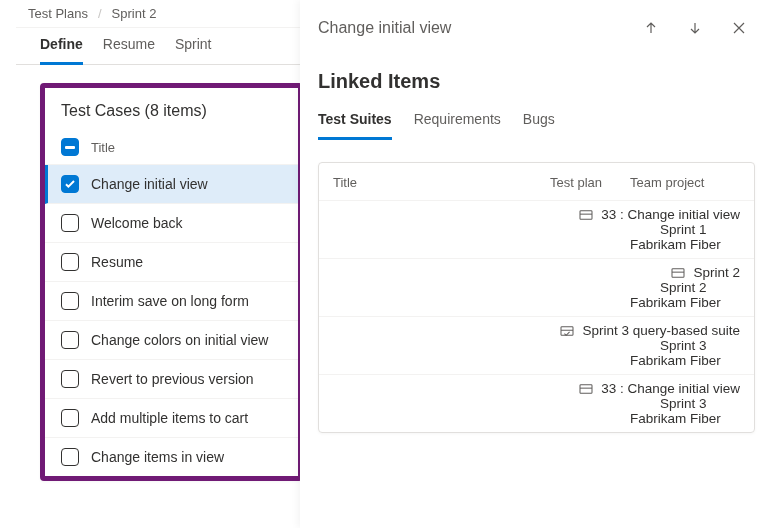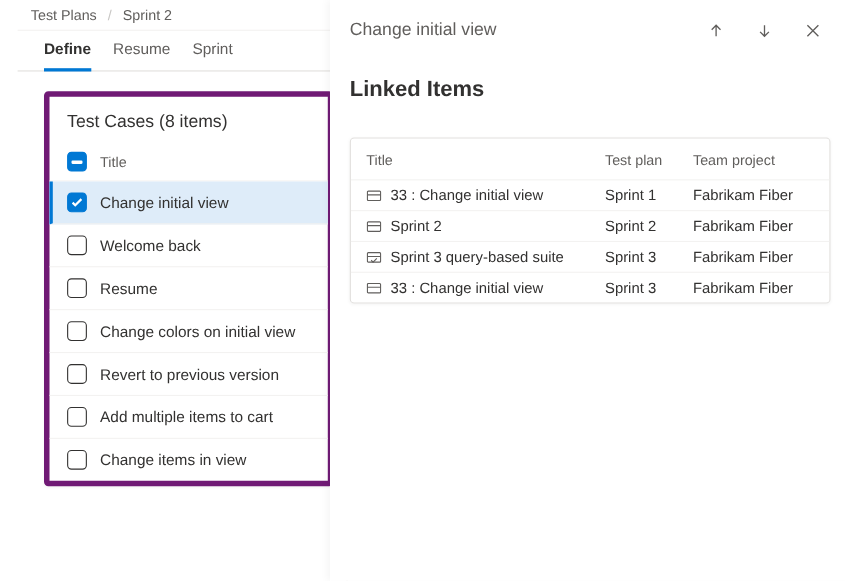--- a/index.html
+++ b/index.html
@@ -177,24 +177,25 @@
     padding: 12px 14px 10px;
     color: #605e5c;
     font-size: 13px;
     border-bottom: 1px solid #f3f2f1;
   }
   .lcol-title { flex: 1; display: flex; align-items: center; gap: 8px; }
   .lcol-plan { width: 80px; }
   .lcol-team { width: 110px; }
   .lrow {
     display: flex;
-    align-items: center;
+    align-items: flex-end;
     padding: 6px 14px;
     font-size: 13.5px;
     border-bottom: 1px solid #f3f2f1;
+    flex-direction: column;
   }
   .lrow:last-child { border-bottom: none; }
   .suite-icon {
     width: 14px; height: 12px;
     flex-shrink: 0;
   }
 </style>
 </head>
 <body>
 
@@ -227,20 +228,24 @@
           </span>
           <span>Change initial view</span>
         </div>
         <div class="row">
           <span class="cb"></span>
           <span>Welcome back</span>
         </div>
         <div class="row">
           <span class="cb"></span>
           <span>Resume</span>
+        </div>
+        <div class="row">
+          <span class="cb"></span>
+          <span>Interim save on long form</span>
         </div>
         <div class="row">
           <span class="cb"></span>
           <span>Change colors on initial view</span>
         </div>
         <div class="row">
           <span class="cb"></span>
           <span>Revert to previous version</span>
         </div>
         <div class="row">
@@ -271,20 +276,25 @@
     </div>
     <div class="icon-btn">
       <svg width="16" height="16" viewBox="0 0 16 16" fill="none" stroke="currentColor" stroke-width="1.2">
           <path d="M3 3l10 10M13 3L3 13"></path>
         </svg>
     </div>
   </div>
 
   <div class="section-title">Linked Items</div>
 
+  <div class="subtabs">
+    <div class="subtab active">Test Suites</div>
+    <div class="subtab">Requirements</div>
+    <div class="subtab">Bugs</div>
+  </div>
 
   <div class="linked-card">
     <div class="lhdr">
       <div class="lcol-title">Title</div>
       <div class="lcol-plan">Test plan</div>
       <div class="lcol-team">Team project</div>
     </div>
     <div id="linked-list">
         <div class="lrow">
           <div class="lcol-title">

